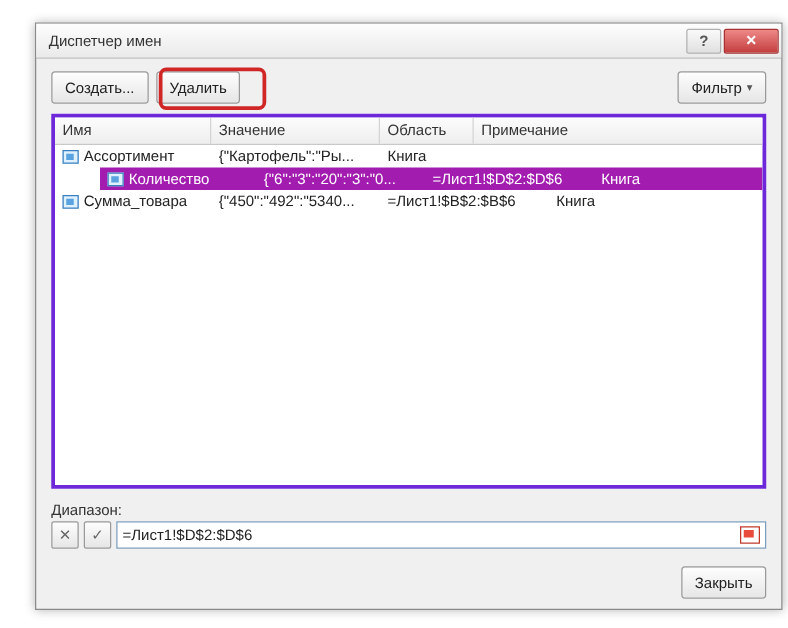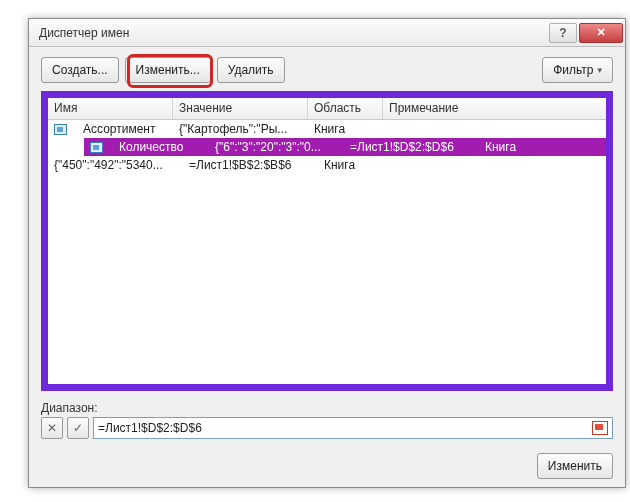--- a/index.html
+++ b/index.html
@@ -59,21 +59,21 @@
   border: 3px solid #d02626;
   border-radius: 6px;
   top: 35px; left: 98px;
   width: 86px; height: 34px;
   pointer-events: none;
 }
 
 .listview {
   margin: 0 12px;
   background: #fff;
-  border: 7px solid #6d28d9;
+  border: 3px solid #6d28d9;
   height: 300px;
   overflow: hidden;
   position: relative;
 }
 .columns {
   display: flex;
   background: linear-gradient(#fcfcfc,#eee);
   border-bottom: 1px solid #c8c8c8;
   height: 22px;
 }
@@ -86,21 +86,21 @@
 
 .rows { }
 .row {
   display: flex;
   height: 18px;
   align-items: center;
   color: #222;
 }
 .row.selected { background: #a21caf; color: #fff; margin-left: 36px; }
 .row .cell { padding: 0 6px; overflow:hidden; white-space:nowrap; }
-.row .cell.c0 { display:flex; align-items:center; gap:16px;}
+.row .cell.c0 { display:flex; align-items:center; gap:4px;}
 .nameicon {
   width:13px; height:11px;
   border:1px solid #3a7fbf;
   background:#dff1ff;
   position:relative;
 }
 .nameicon::before{
   content:"";
   position:absolute;
   left:2px; top:2px; width:6px; height:5px;
@@ -152,21 +152,20 @@
 <div class="dialog">
 
   <div class="titlebar">
     <span class="title">Диспетчер имен</span>
     <div class="tbtn help"></div>
     <div class="tbtn close"></div>
   </div>
 
   <div class="toolbar">
     <div class="btn">Создать...</div>
-    <div class="btn">Изменить...</div>
     <div class="btn">Удалить</div>
     <div style="flex:1"></div>
     <div class="btn filter">Фильтр</div>
   </div>
 
   <div class="highlight-ring"></div>
 
   <div class="listview">
     <div class="columns">
       <div class="col c0">Имя</div>
@@ -188,35 +187,39 @@
           <div class="cell c0">
             <span class="nameicon"></span>
             <span>Количество</span>
           </div>
           <div class="cell c1">{"6":"3":"20":"3":"0...</div>
           <div class="cell c2">=Лист1!$D$2:$D$6</div>
           <div class="cell c3">Книга</div>
           <div class="cell c4"></div>
         </div>
         <div class="row">
+          <div class="cell c0">
+            <span class="nameicon"></span>
+            <span>Сумма_товара</span>
+          </div>
           <div class="cell c1">{"450":"492":"5340...</div>
           <div class="cell c2">=Лист1!$B$2:$B$6</div>
           <div class="cell c3">Книга</div>
           <div class="cell c4"></div>
         </div>
       </div>
   </div>
 
   <div class="range-label">Диапазон:</div>
   <div class="range-row">
     <div class="ibtn">✕</div>
     <div class="ibtn">✓</div>
     <div class="range-input">
       <span class="rtxt">=Лист1!$D$2:$D$6</span>
       <div class="ref-icon"></div>
     </div>
   </div>
 
   <div class="footer">
-    <div class="btn">Изменить</div>
+    <div class="btn">Закрыть</div>
   </div>
 
 </div>
 
 </body></html>

